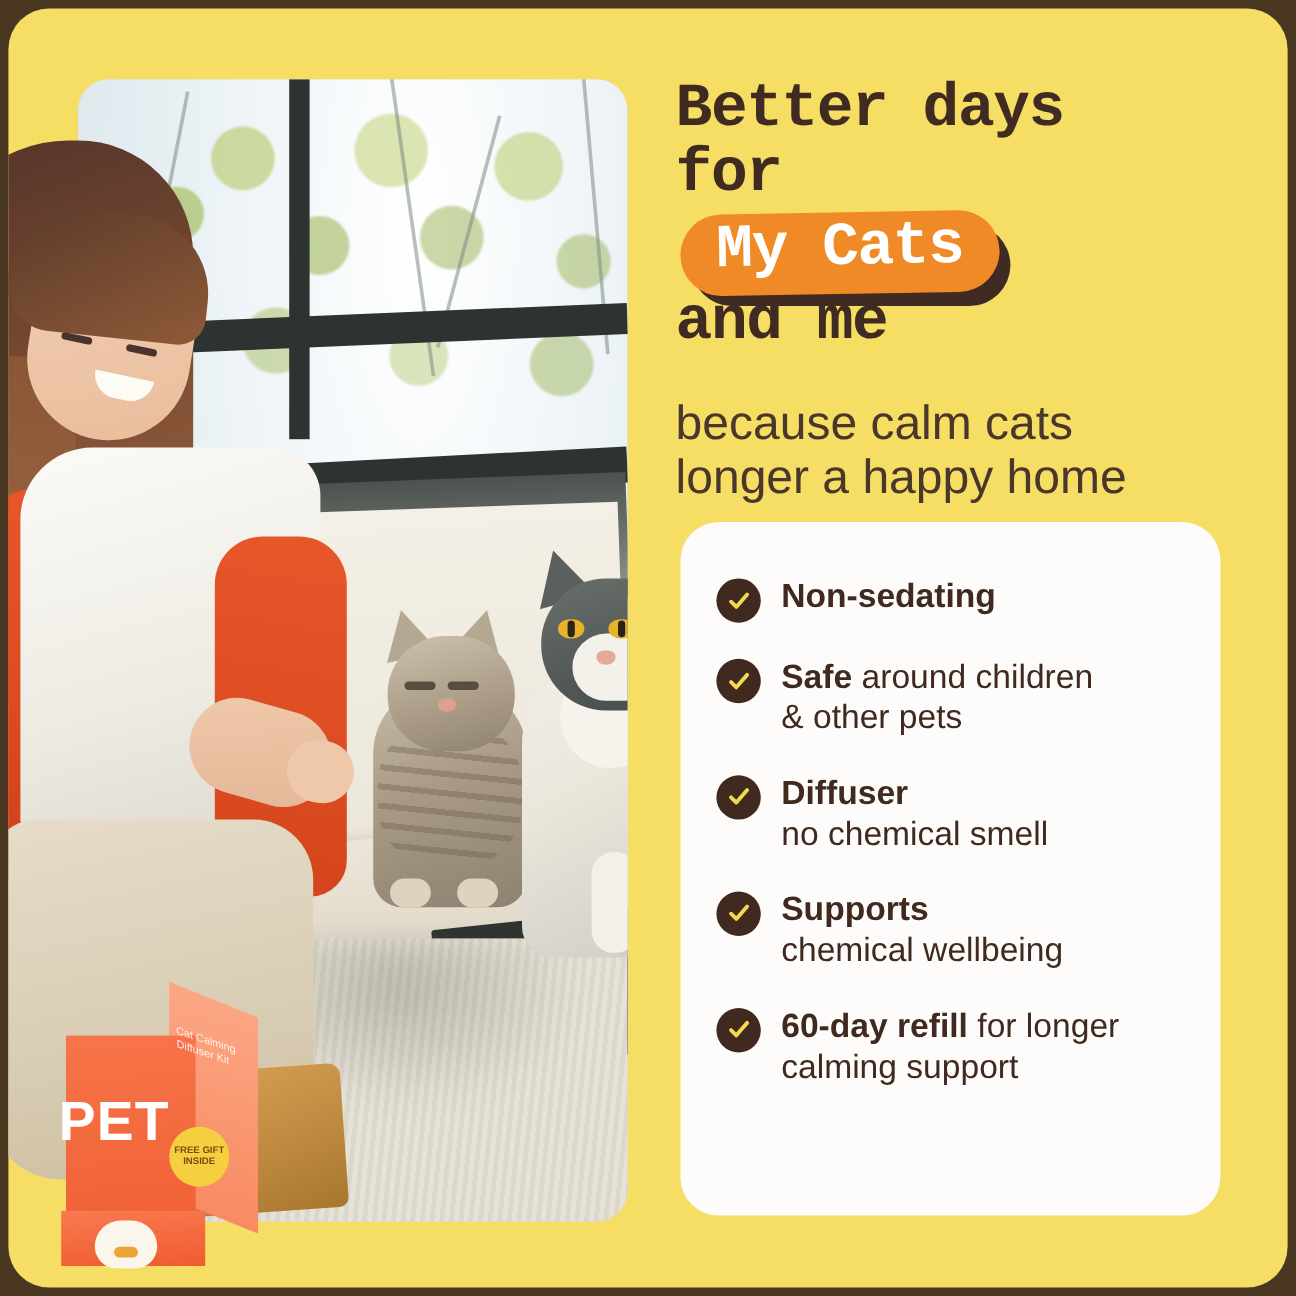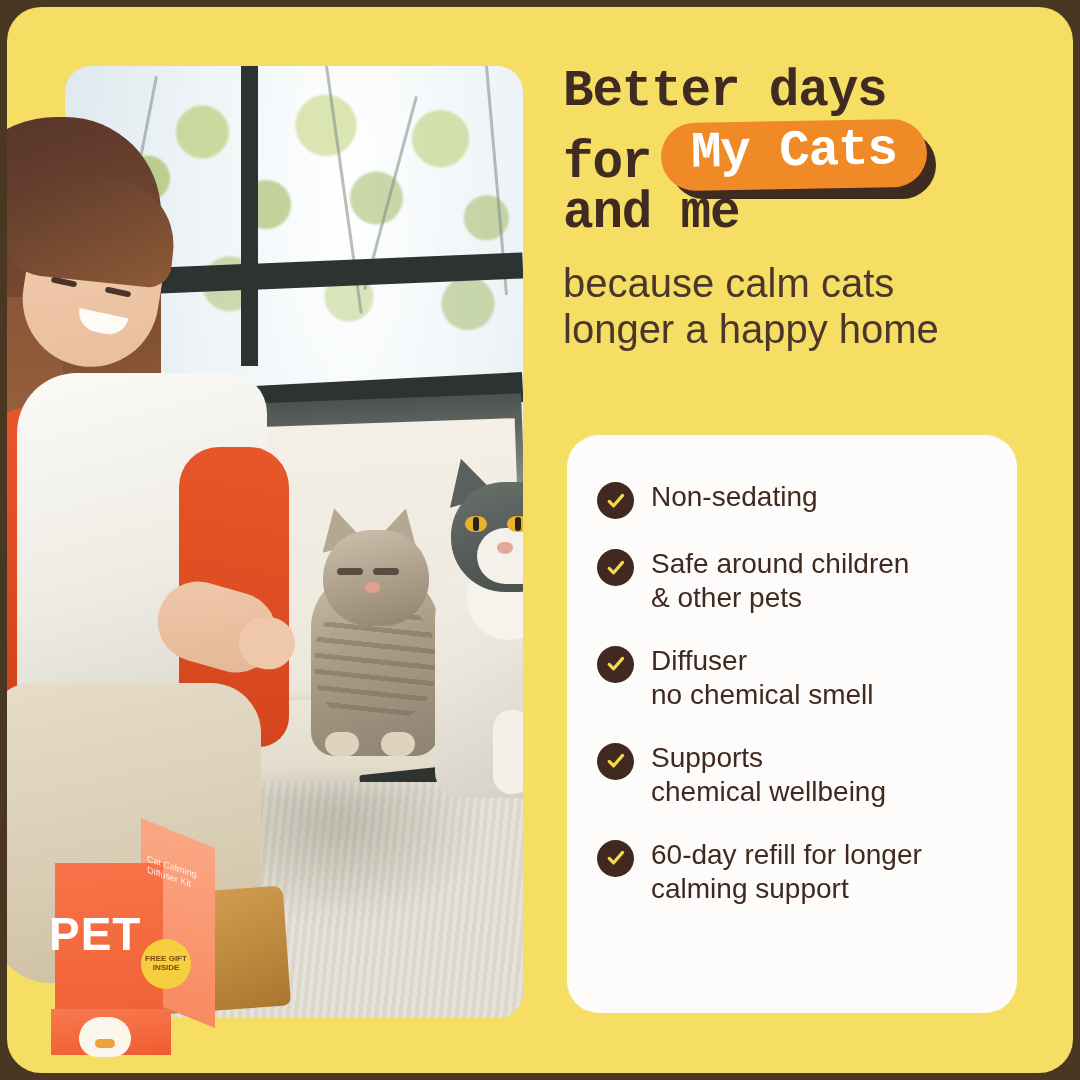--- a/index.html
+++ b/index.html
@@ -266,38 +266,38 @@
   }
   .headline{
     color:#3f2b21;
     font-weight:700;
     font-size:51px;
     line-height:.98;
     letter-spacing:-1.2px;
     font-family:Liberation Mono, monospace;
   }
   .hl-line{white-space:nowrap;}
-  .hl-line.l2{margin-top:4px; display:flex; align-items:flex-end; gap:6px;}
+  .hl-line.l2{margin-top:4px; display:flex; align-items:flex-start; gap:6px;flex-direction:column;}
   .pill-wrap{position:relative; display:inline-block; margin-left:4px;}
   .pill-shadow{
     position:absolute; left:9px; top:10px; right:-9px; bottom:-10px;
     background:#3f2b21; border-radius:44px;
   }
   .pill{
     position:relative;
     display:inline-block;
     background:#f08a26;
     color:#ffffff;
     border-radius:44px;
     padding:6px 30px 12px 30px;
     font-weight:700;
     transform:rotate(-1deg);
   }
   .subhead{
-    margin-top:22px;
+    margin-top:36px;
     color:#4a372b;
     font-size:40px;
     line-height:1.14;
     font-weight:400;
   }
 
   
   .card{
     position:absolute; left:560px; top:428px;
     width:450px; height:578px;
@@ -318,21 +318,21 @@
     margin-top:3px;
   }
   .tick svg{display:block;}
   .btext{
     color:#40291f;
     font-size:28px;
     line-height:1.23;
     font-weight:400;
     padding-top:1px;
   }
-  .btext b{font-weight:400;}
+  .btext b{font-weight:700;}
 </style>
 </head>
 <body>
 
 <div class="poster">
   <div class="canvas">
 
     <div class="photo-wrap">
       <div class="ph-sky"></div>
       <div class="ph-foliage"></div>

